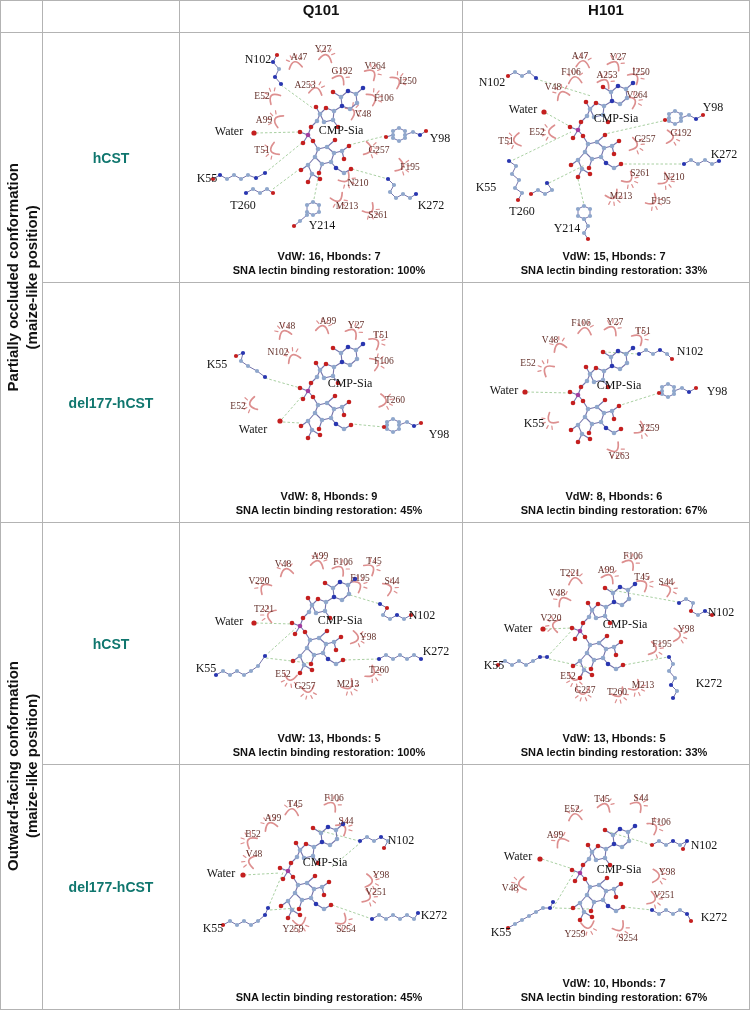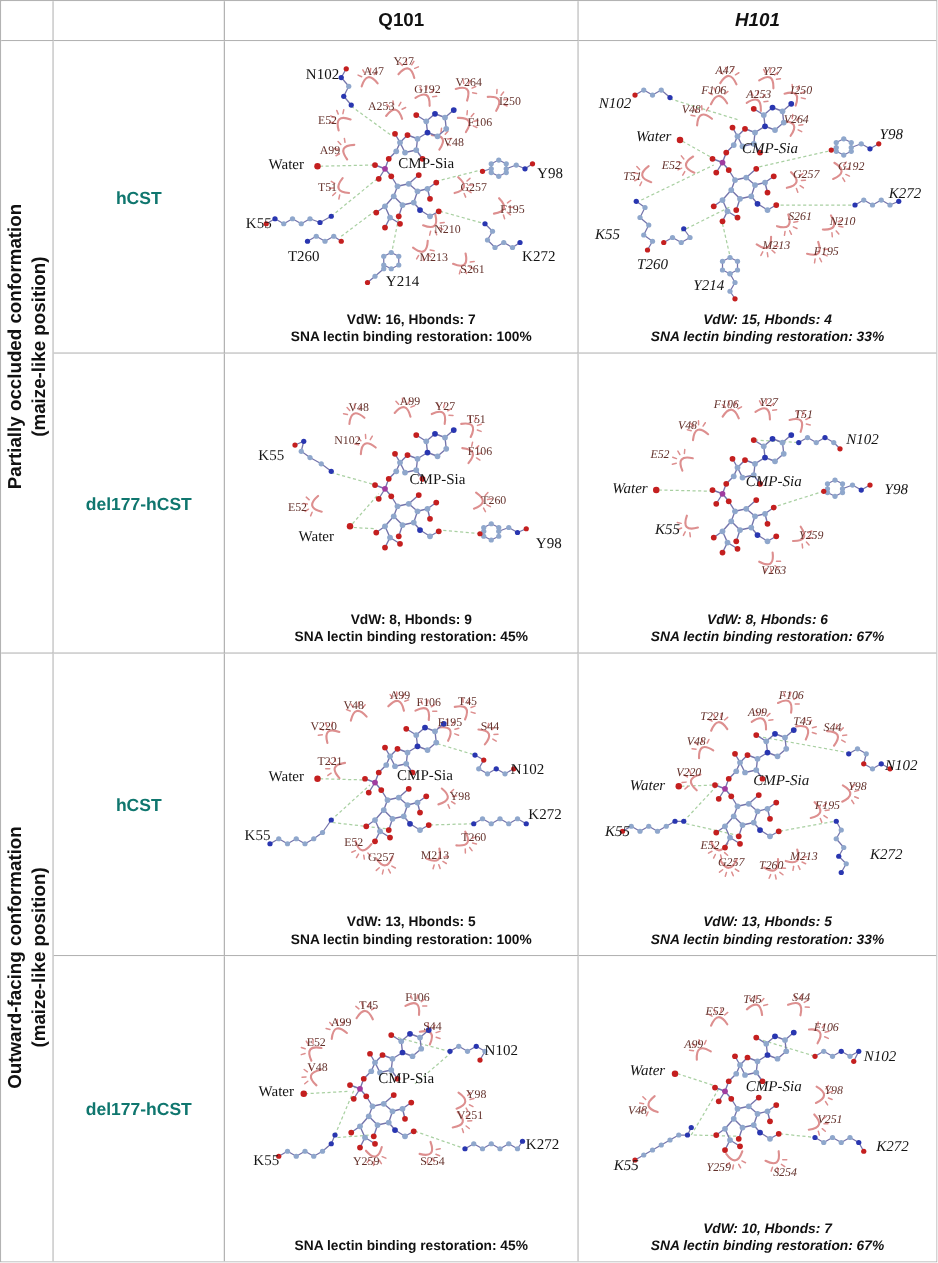--- a/index.html
+++ b/index.html
@@ -5,23 +5,23 @@
   html,body{margin:0;padding:0;background:#fff;}
   .fig{
     position:relative;width:750px;height:1010px;box-sizing:border-box;
     border:1px solid #b3b3b3;background:#fff;
     display:grid;
     grid-template-columns:42px 137px 283px 286px;
     grid-template-rows:32px 250px 240px 242px 244px;
     font-family:"Liberation Sans",sans-serif;
   }
   .cell{position:relative;border-right:1px solid #b3b3b3;border-bottom:1px solid #b3b3b3;box-sizing:border-box;background:#fff;}
-  .cell.last-c{border-right:none;font-style:italic;}
+  .cell.last-c{border-right:none;}
   .cell.last-r{border-bottom:none;}
-  .hdr{display:flex;align-items:center;justify-content:center;font-weight:bold;font-size:15px;color:#111;}
+  .hdr{display:flex;align-items:flex-start;justify-content:center;font-weight:bold;font-size:15px;color:#111;}
   .rowlab{display:flex;align-items:center;justify-content:center;font-weight:bold;font-size:14px;color:#0f766e;}
   .sidecell{display:flex;align-items:center;justify-content:center;overflow:hidden;}
   .sidetext{writing-mode:vertical-rl;transform:rotate(180deg);text-align:center;font-weight:bold;font-size:15px;line-height:19px;color:#111;white-space:nowrap;}
   .diag{overflow:hidden;}
   .diag svg{position:absolute;left:0;top:0;width:100%;height:100%;}
   .stats{position:absolute;left:16px;right:0;bottom:5px;text-align:center;font-weight:bold;font-size:11px;line-height:13.5px;color:#111;z-index:2;}
   .lbl-big{font-family:"Liberation Serif",serif;font-size:12px;fill:#141414;}
   .lbl-small{font-family:"Liberation Serif",serif;font-size:9.5px;fill:#63312b;}
 </style>
 </head>
@@ -681,21 +681,21 @@
         <text x="261" y="125" text-anchor="middle" class="lbl-big">K272</text>
         <text x="177" y="143" text-anchor="middle" class="lbl-small">S261</text>
         <text x="211" y="147" text-anchor="middle" class="lbl-small">N210</text>
         <text x="23" y="158" text-anchor="middle" class="lbl-big">K55</text>
         <text x="59" y="182" text-anchor="middle" class="lbl-big">T260</text>
         <text x="158" y="166" text-anchor="middle" class="lbl-small">M213</text>
         <text x="198" y="171" text-anchor="middle" class="lbl-small">F195</text>
         <text x="104" y="199" text-anchor="middle" class="lbl-big">Y214</text>
       </svg>
     <div class="stats">
-      <div>VdW: 15, Hbonds: 4</div>
+      <div>VdW: 15, Hbonds: 7</div>
       <div>SNA lectin binding restoration: 33%</div>
     </div>
   </div>
   <div class="cell diag" style="grid-column:3;grid-row:3">
     <svg>
         <line x1="85" y1="95" x2="124" y2="106" stroke="#a9d0a2" stroke-width="1" stroke-dasharray="2.5,2"></line>
         <line x1="102" y1="136" x2="123" y2="112" stroke="#a9d0a2" stroke-width="1" stroke-dasharray="2.5,2"></line>
         <line x1="103" y1="139" x2="120" y2="140" stroke="#a9d0a2" stroke-width="1" stroke-dasharray="2.5,2"></line>
         <line x1="204" y1="144" x2="172" y2="141" stroke="#a9d0a2" stroke-width="1" stroke-dasharray="2.5,2"></line>
         <g transform="translate(104,50) rotate(67.5205656028969)">

